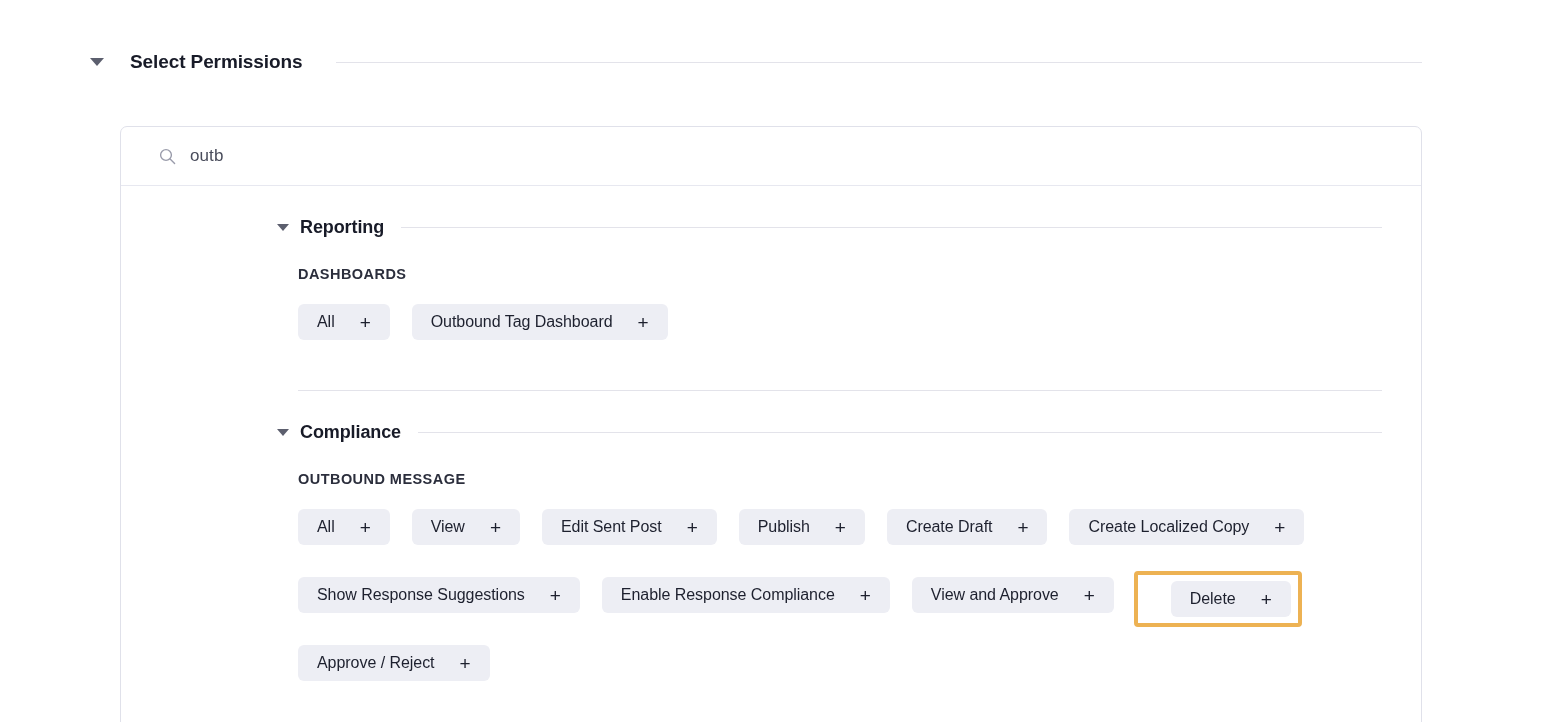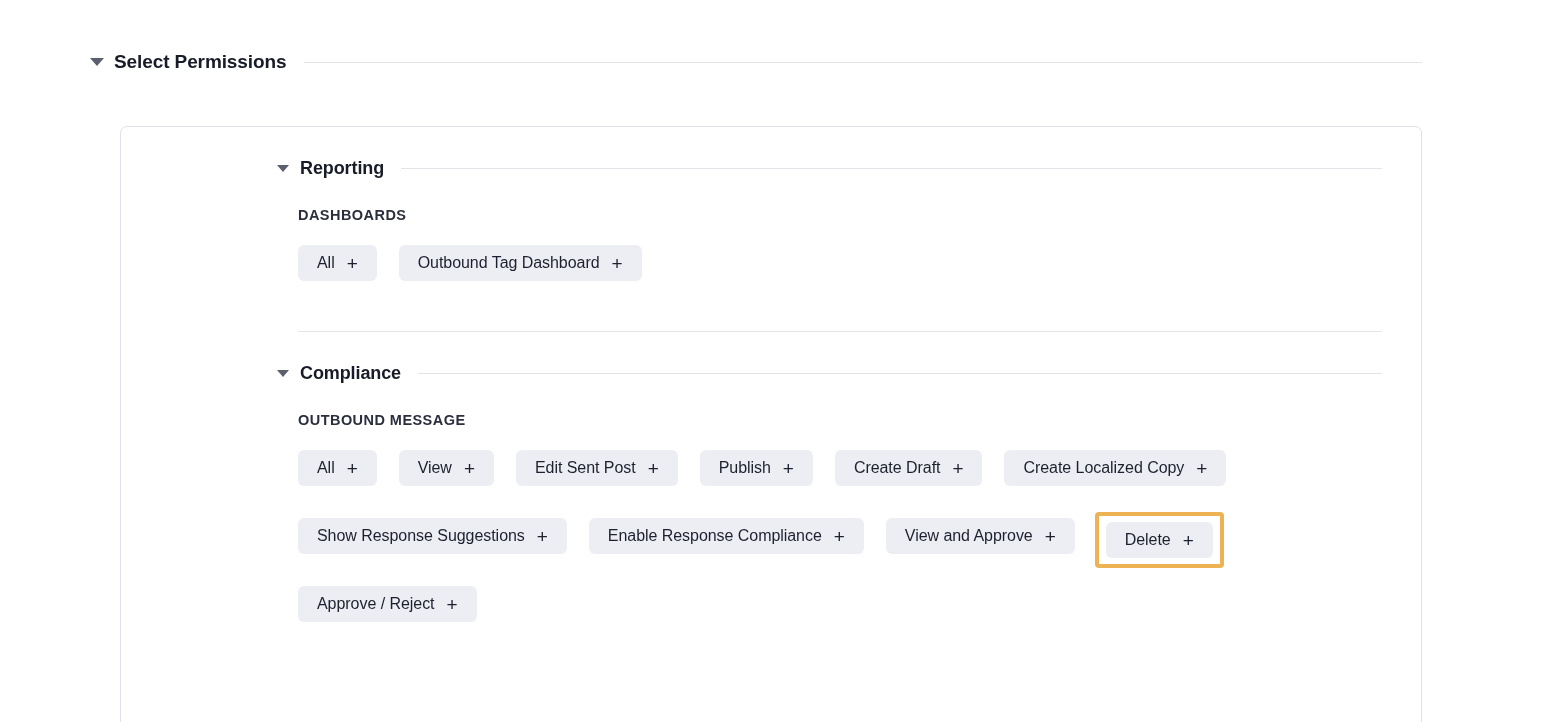--- a/index.html
+++ b/index.html
@@ -23,21 +23,21 @@
 
   
   .page-section-header {
     position: absolute;
     left: 90px;
     top: 48px;
     width: 1332px;
     height: 28px;
     display: flex;
     align-items: center;
-    gap: 0px;
+    gap: 16px;
   }
   .caret {
     width: 0;
     height: 0;
     border-left: 7px solid transparent;
     border-right: 7px solid transparent;
     border-top: 8px solid #5c5f6e;
     margin-right: 10px;
     flex: 0 0 auto;
   }
@@ -165,20 +165,21 @@
     height: 36px;
     padding: 0 19px;
     font-family: "Liberation Sans", sans-serif;
     font-size: 16px;
     color: #1d202e;
     letter-spacing: -0.05px;
     white-space: nowrap;
     cursor: pointer;
     margin-right: 22px;
     margin-bottom: 26px;
+    gap: 13px;
   }
   .chip .plus {
     display: inline-block;
     margin-left: 12px;
     font-size: 19px;
     line-height: 1;
     font-weight: 400;
     color: #1d202e;
     position: relative;
     top: 0.5px;
@@ -191,20 +192,21 @@
     border: 4px solid #edb253;
     border-radius: 4px;
     padding: 6px 7px 6px 7px;
     margin-right: 10px;
     margin-bottom: 18px;
     margin-left: -2px;
   }
   .chip-highlight .chip {
     margin-right: 0;
     margin-bottom: 0;
+    margin-left: 26px;
   }
 
   .section-divider {
     height: 1px;
     background: #e3e3ea;
     margin-left: 177px;
     margin-right: 39px;
   }
 </style>
 </head>
@@ -213,20 +215,29 @@
 <div id="root">
 
   <div class="page-section-header">
     <span class="caret"></span>
     <span class="page-section-title">Select Permissions</span>
     <span class="header-rule"></span>
   </div>
 
   <div class="panel">
 
+    <div class="search-row">
+      <span class="search-icon">
+        <svg width="17" height="17" viewBox="0 0 17 17" fill="none">
+          <circle cx="7" cy="7" r="5.4" stroke="#9a9cab" stroke-width="1.4"></circle>
+          <line x1="11.1" y1="11.1" x2="15.6" y2="15.6" stroke="#9a9cab" stroke-width="1.4" stroke-linecap="round"></line>
+        </svg>
+      </span>
+      <input class="search-input" type="text" value="outb" placeholder="Search permissions" style="">
+    </div>
 
     <div class="panel-body" id="groups-container">
         <div class="group" style="margin-top: 28px;">
           <div class="group-header">
             <span class="caret small"></span>
             <span class="group-title">Reporting</span>
             <span class="group-rule"></span>
           </div>
           <div class="sub-label" style="margin-top: 26px; margin-bottom: 22px;">DASHBOARDS</div>
           <div class="chip-rows">

